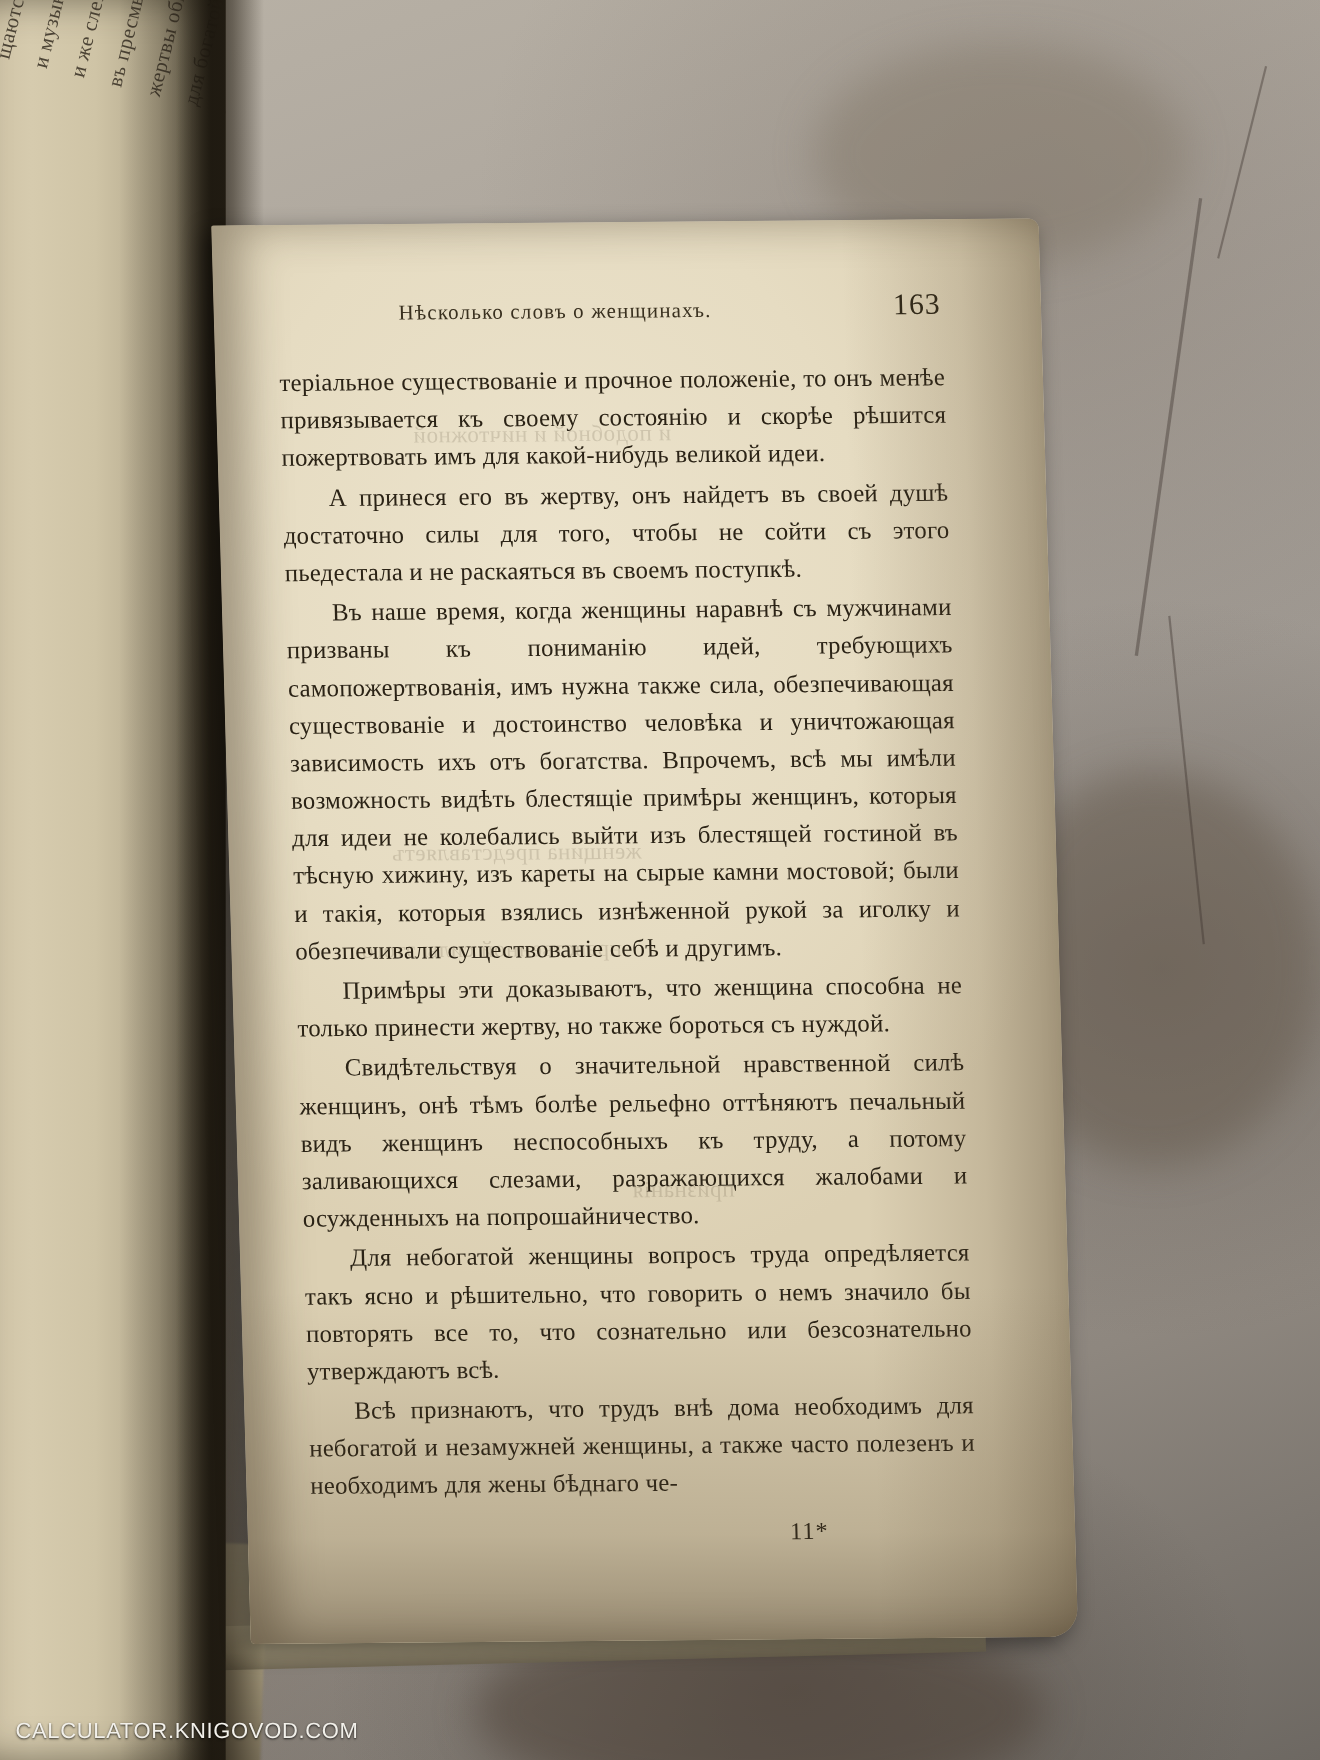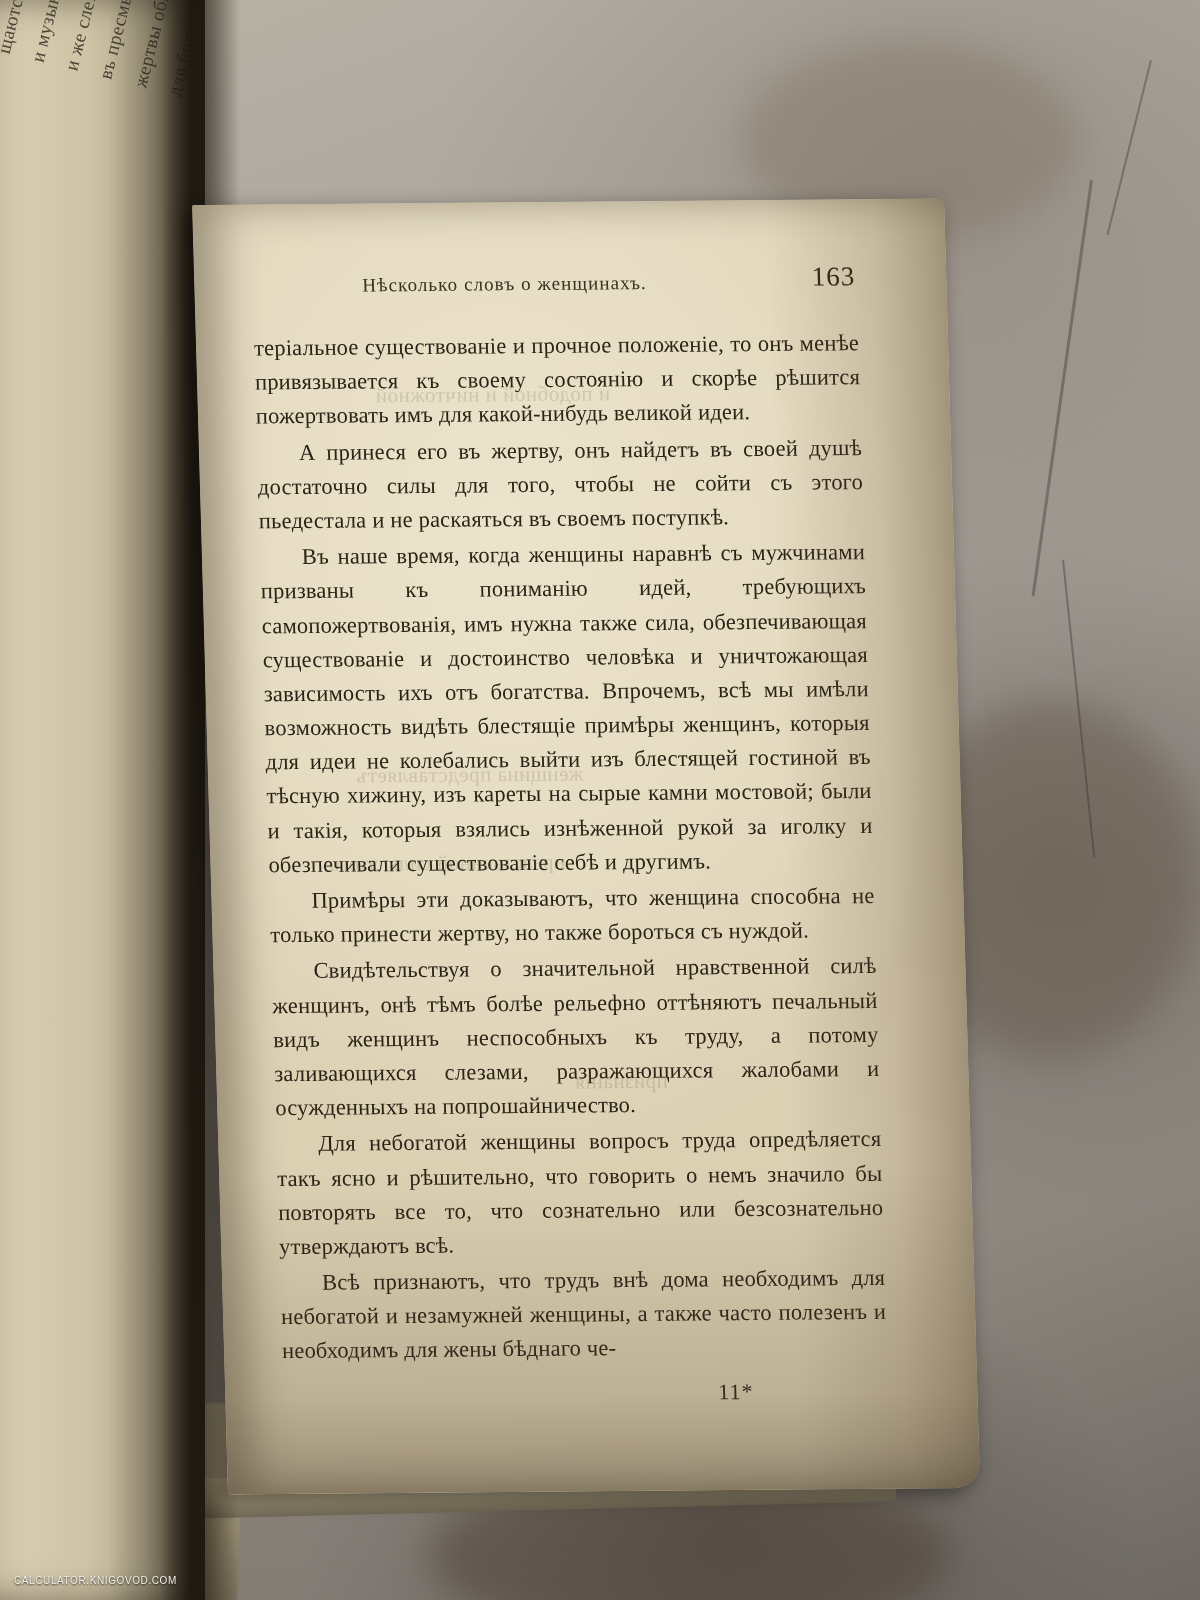--- a/index.html
+++ b/index.html
@@ -188,21 +188,21 @@
     filter: blur(0.8px);
     opacity: 0.9;
   }
 
   
   .watermark {
     position: absolute;
     left: 14px;
     bottom: 14px;
     font-family: "Liberation Sans", sans-serif;
-    font-size: 10px;
+    font-size: 20px;
     letter-spacing: 0.6px;
     color: #f2f0ea;
     text-shadow: 0 1px 2px rgba(0,0,0,0.8);
   }
 </style>
 </head>
 <body>
 
 <div class="scene">
 

